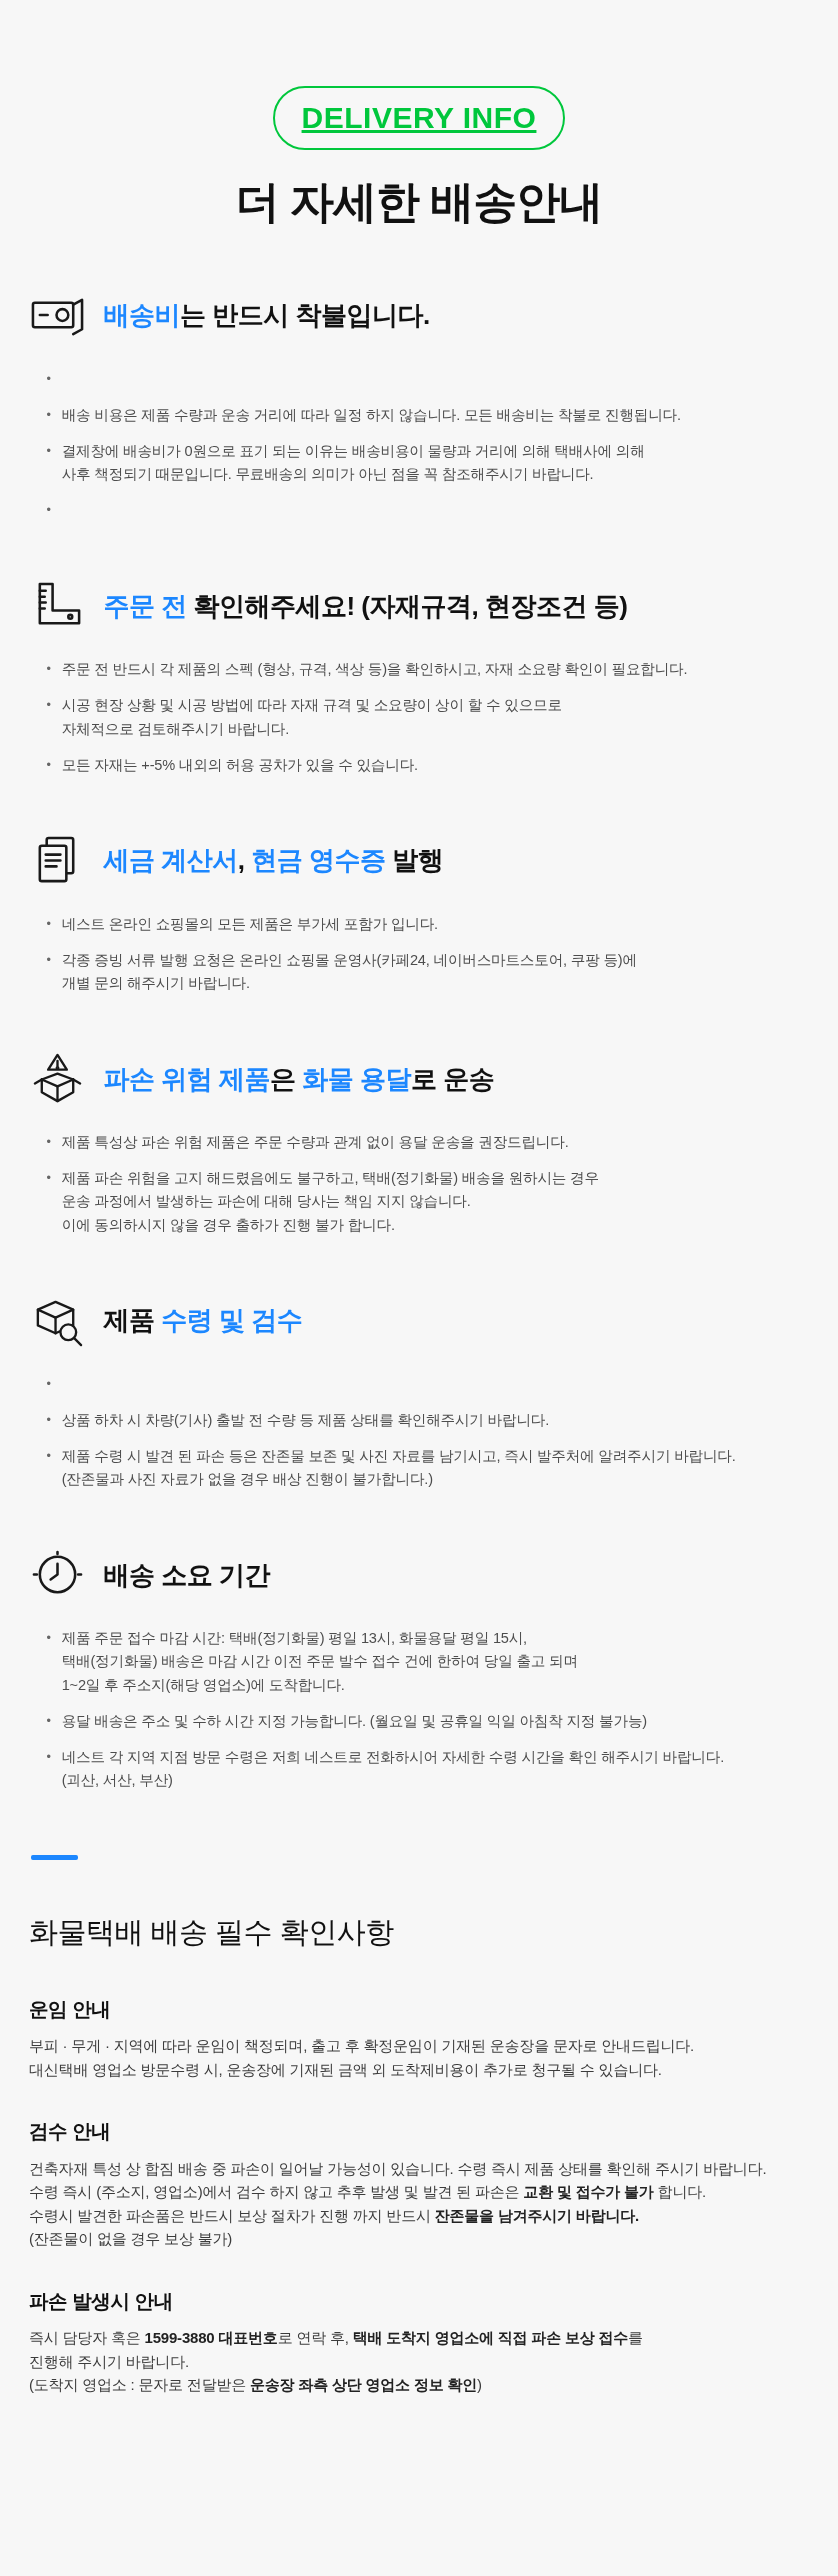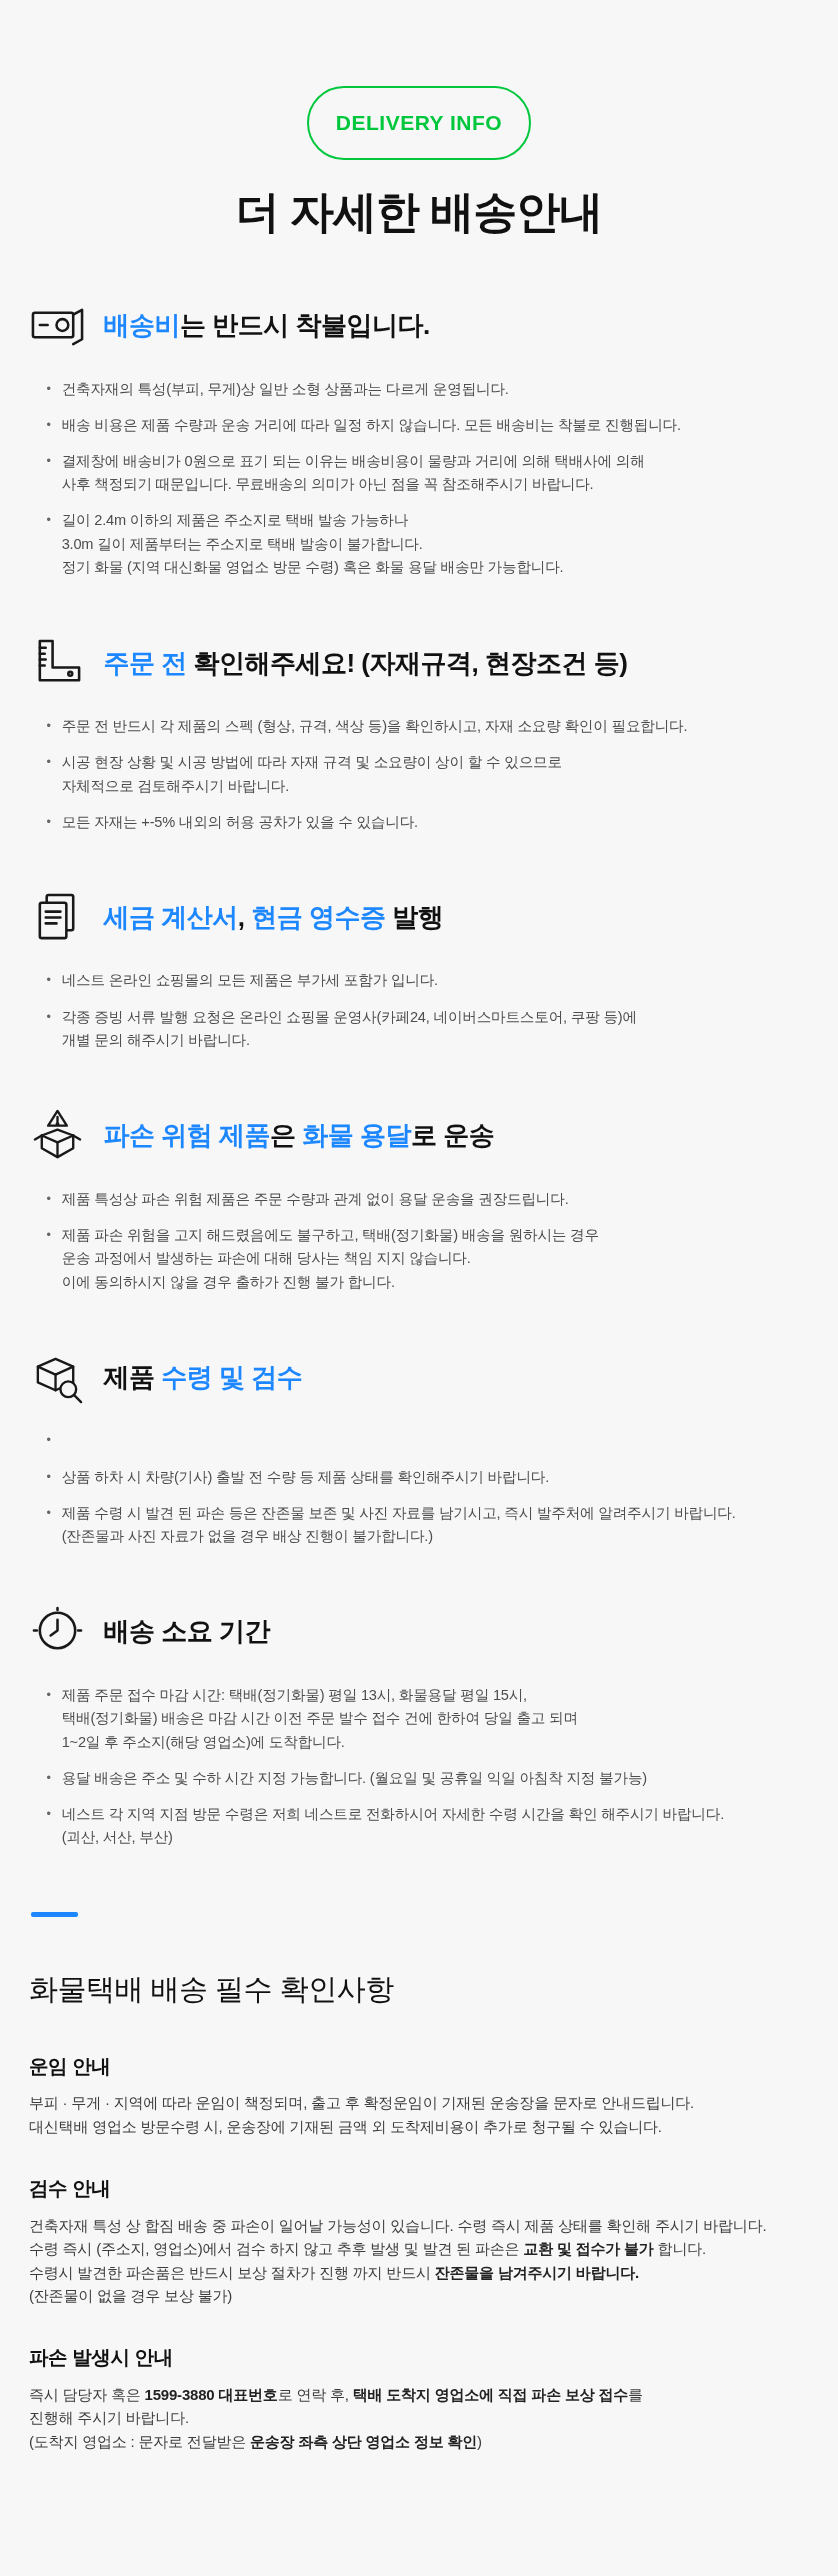--- a/index.html
+++ b/index.html
@@ -19,24 +19,25 @@
   }
   .page{width:838px;min-height:2576px;padding:86px 29px 58px 29px;background:var(--bg);}
 
   
   .page-header{text-align:center;margin-bottom:55px;}
   .badge{
     display:inline-block;
     border:2.9px solid var(--green);
     color:var(--green);
     font-weight:700;
-    font-size:21px;
+    font-size:30px;
     letter-spacing:0.5px;
-    padding:23px 27px;
+    padding:13px 27px;
     border-radius:974px;
+    text-decoration:underline;
   }
   .main-title{
     margin-top:23.4px;
     font-size:44px;
     font-weight:800;
     letter-spacing:-1px;
     color:#111;
   }
 
   
@@ -86,36 +87,32 @@
               <circle cx="33" cy="27.5" r="6"></circle>
               <path d="M10 27.5 h8"></path>
               <path d="M44 17 l9 -5 v30 l-9 5"></path>
             </svg>
           </div>
           <h3 class="sec-title"><span class="seg blue">배송비</span><span class="seg">는 반드시 착불입니다.</span></h3>
         </div>
         <ul class="bullet-list">
           <li class="bullet-item">
             <span class="bullet-dot">•</span>
-            <span class="bullet-text"><span class="seg">건축자재의 특성(부피, 무게)상 일반 소형 상품과는 다르게 운영됩니다.</span></span>
           </li>
           <li class="bullet-item">
             <span class="bullet-dot">•</span>
             <span class="bullet-text"><span class="seg">배송 비용은 제품 수량과 운송 거리에 따라 일정 하지 않습니다. 모든 배송비는 착불로 진행됩니다.</span></span>
           </li>
           <li class="bullet-item">
             <span class="bullet-dot">•</span>
             <span class="bullet-text"><span class="seg">결제창에 배송비가 0원으로 표기 되는 이유는 배송비용이 물량과 거리에 의해 택배사에 의해
 사후 책정되기 때문입니다. 무료배송의 의미가 아닌 점을 꼭 참조해주시기 바랍니다.</span></span>
           </li>
           <li class="bullet-item">
             <span class="bullet-dot">•</span>
-            <span class="bullet-text"><span class="seg">길이 2.4m 이하의 제품은 주소지로 택배 발송 가능하나
-3.0m 길이 제품부터는 주소지로 택배 발송이 불가합니다.
-정기 화물 (지역 대신화물 영업소 방문 수령) 혹은 화물 용달 배송만 가능합니다.</span></span>
           </li>
         </ul>
       </section>
       <section class="info-section">
         <div class="sec-head">
           <div class="sec-icon">
             <svg viewBox="0 0 56 56" fill="none" stroke="#191919" stroke-width="2.6" stroke-linecap="round" stroke-linejoin="round">
               <path d="M10 5 h13 v27 h27 v13 H10 z"></path>
               <path d="M10 12 h6 M10 18 h5 M10 24 h6 M10 30 h5"></path>
               <circle cx="41" cy="38.5" r="2"></circle>

